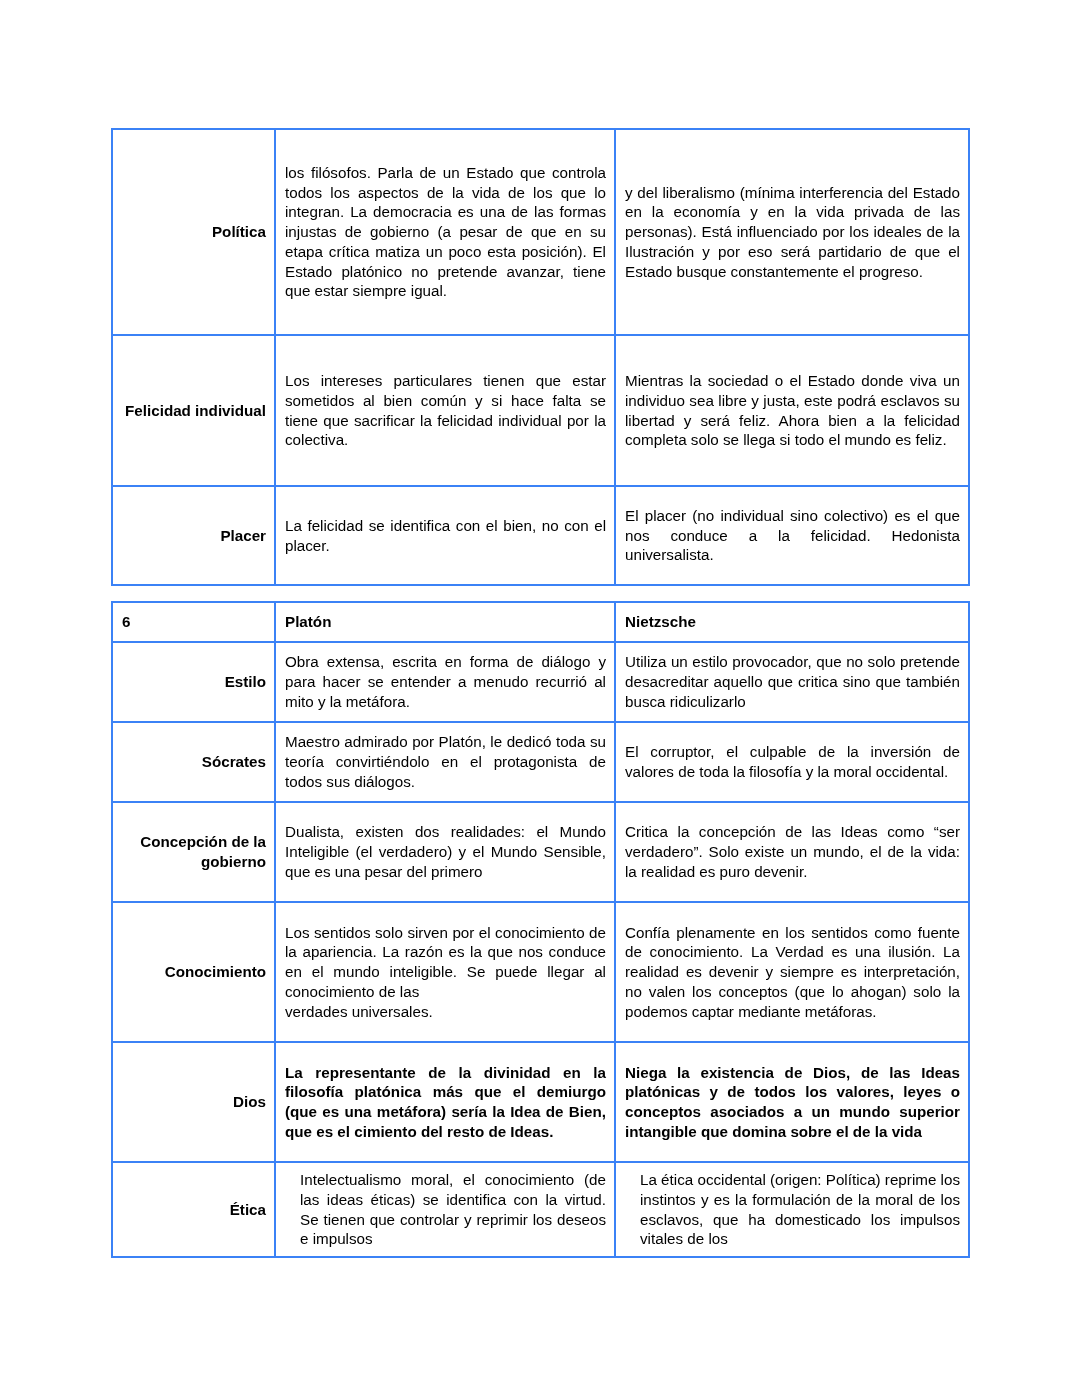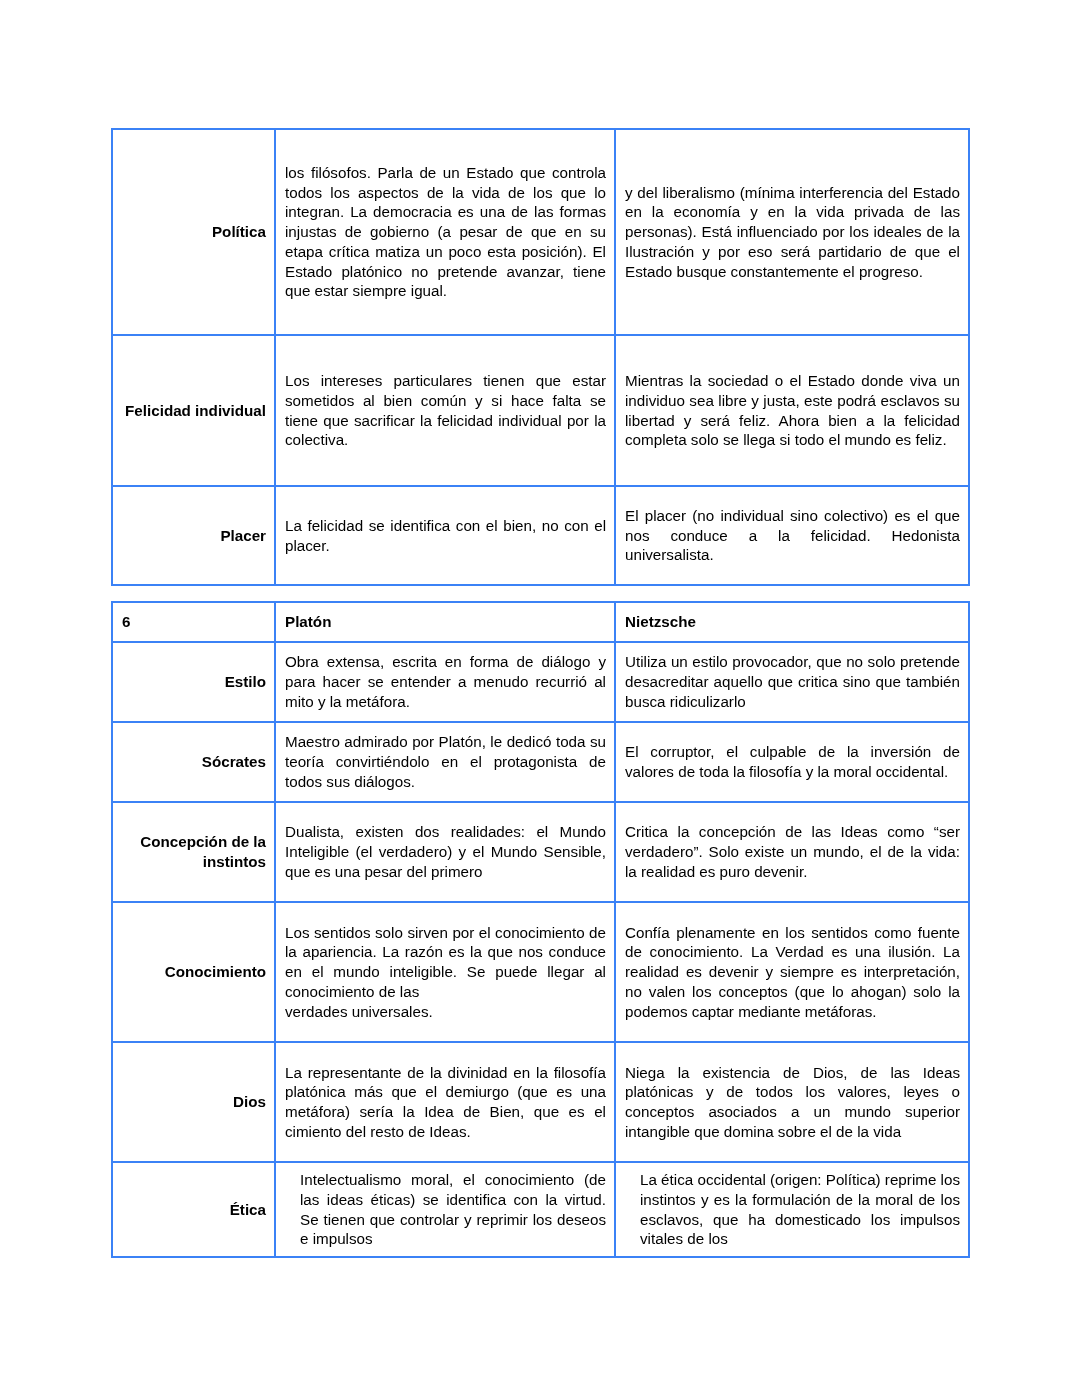--- a/index.html
+++ b/index.html
@@ -81,21 +81,21 @@
   }
   #table-comparativa .col-label { width: 163px; }
   #table-comparativa .col-platon { width: 340px; }
   #table-comparativa .col-nietzsche { width: 354px; }
 
   #table-comparativa tr.hdr th { height: 22px; }
   #table-comparativa tr.row-estilo td { height: 64px; }
   #table-comparativa tr.row-socrates td { height: 64px; }
   #table-comparativa tr.row-concepcion td { height: 84px; }
   #table-comparativa tr.row-conocimiento td { height: 124px; }
-  #table-comparativa tr.row-dios td { height: 104px; }
+  #table-comparativa tr.row-dios td { height: 104px; font-weight: bold; }
   #table-comparativa tr.row-etica td { height: 78px; padding-left: 24px; }
 </style>
 </head>
 <body>
 
 <div class="page">
 
   <table class="doc-table" id="table-politica">
     <colgroup>
       <col class="col-label">
@@ -176,21 +176,21 @@
           </td>
         <td>
             <span class="cell-text">Maestro admirado por Platón, le dedicó toda su teoría convirtiéndolo en el protagonista de todos sus diálogos.</span>
           </td>
         <td>
             <span class="cell-text">El corruptor, el culpable de la inversión de valores de toda la filosofía y la moral occidental.</span>
           </td>
       </tr>
       <tr class="row-concepcion">
         <td class="label">
-            <span class="cell-text">Concepción de la instintos</span>
+            <span class="cell-text">Concepción de la gobierno</span>
           </td>
         <td>
             <span class="cell-text">Dualista, existen dos realidades: el Mundo Inteligible (el verdadero) y el Mundo Sensible, que es una pesar del primero</span>
           </td>
         <td>
             <span class="cell-text">Critica la concepción de las Ideas como “ser verdadero”. Solo existe un mundo, el de la vida: la realidad es puro devenir.</span>
           </td>
       </tr>
       <tr class="row-conocimiento">
         <td class="label">

